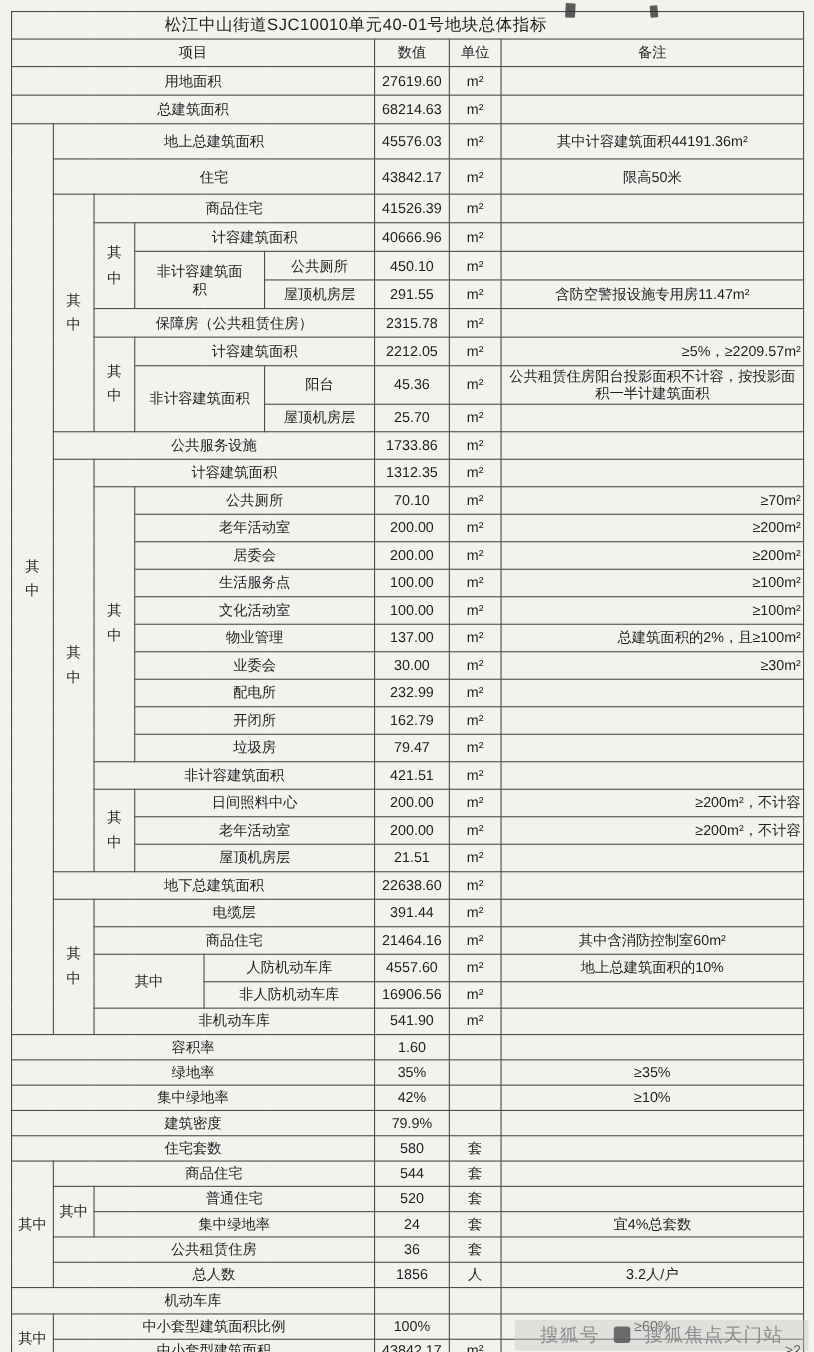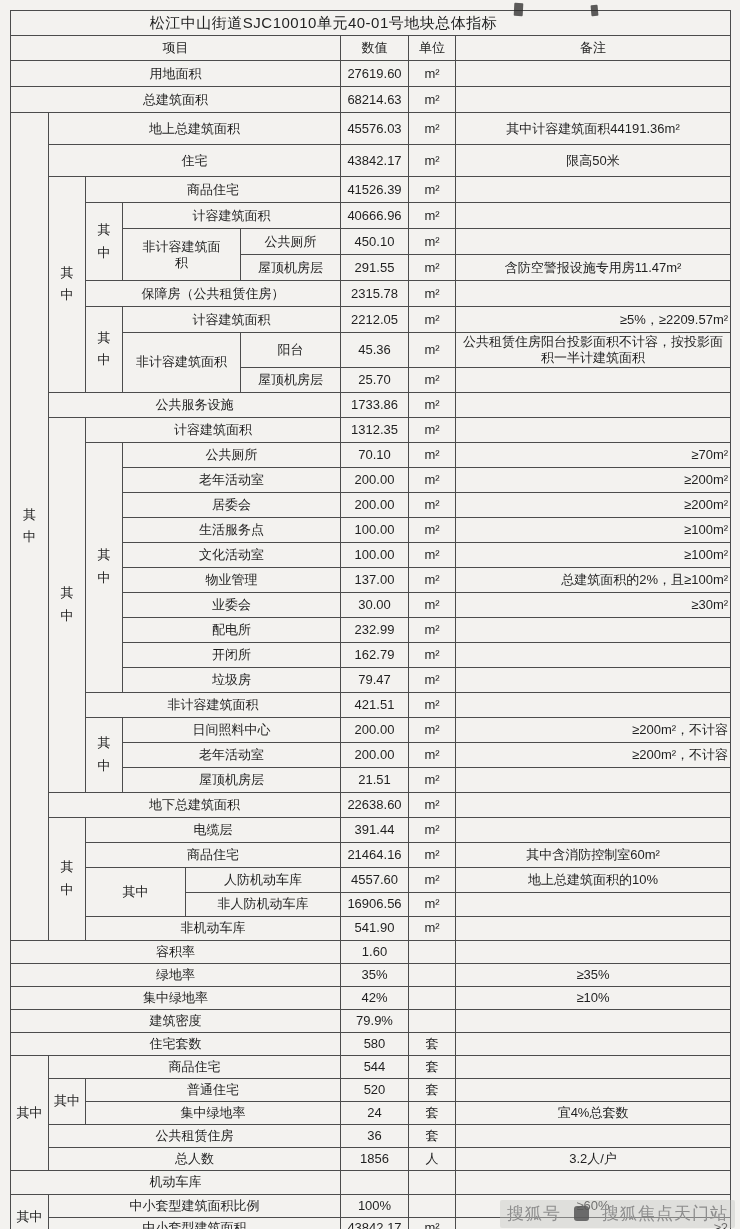--- a/index.html
+++ b/index.html
@@ -31,21 +31,21 @@
   tr.h22{height:22px}tr.h23{height:23px}tr.h24{height:24px}
   tr.h25{height:25px}tr.h26{height:26px}tr.h31{height:31px}tr.h32{height:32px}
   .mark{position:absolute;background:#30302e;opacity:.78;border-radius:1px;}
   .m1{left:514px;top:3px;width:9px;height:13px;transform:rotate(3deg);}
   .m2{left:591px;top:5px;width:7px;height:11px;transform:rotate(-5deg);}
   .watermark{
     position:absolute;right:5px;bottom:1px;
     display:flex;align-items:center;gap:13px;
     font-size:17px;letter-spacing:1px;color:#8e8e8e;
     background:rgba(200,200,198,.45);
-    padding:2px 7px 3px;border-radius:2px;
+    padding:2px 23px 3px;border-radius:2px;
   }
   .wm-logo{width:15px;height:15px;background:#565656;border-radius:3px;display:inline-block;opacity:.85;}
 </style>
 </head>
 <body>
 
 <div class="mark m1"></div>
 <div class="mark m2"></div>
 
 <table class="t">

